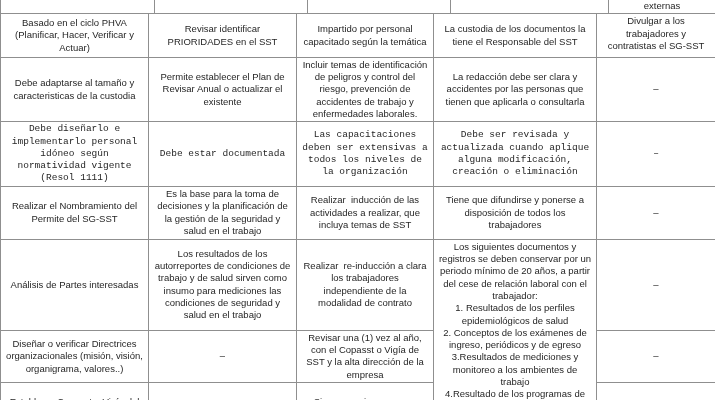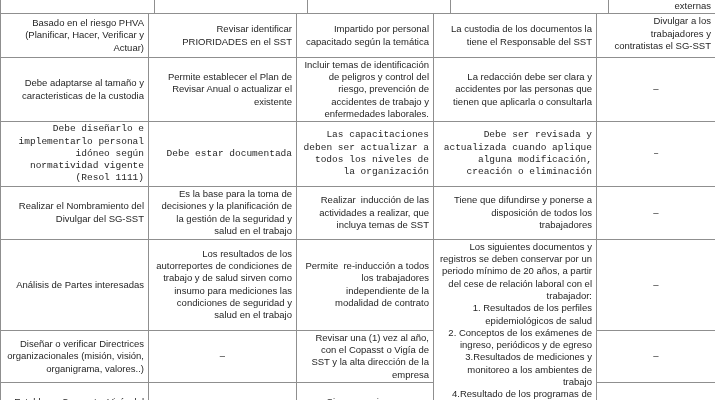--- a/index.html
+++ b/index.html
@@ -16,21 +16,21 @@
     font-family:"Liberation Sans",sans-serif;
     font-size:9.5px;
     line-height:12.3px;
     color:var(--text);
   }
   table{border-collapse:collapse;table-layout:fixed;}
   td{
     border:1px solid var(--border);
     padding:1px 4px;
     vertical-align:middle;
-    text-align:right;
+    text-align:center;
     white-space:pre-wrap;
     word-wrap:break-word;
     overflow:hidden;
   }
   
   #strip{width:715px;}
   #strip td{border-top:none;height:11px;vertical-align:bottom;padding:0 4px 1px 4px;}
   
   #main{width:715px;}
   #main tr.first td{border-top:none;}
@@ -67,55 +67,55 @@
     <colgroup>
       <col style="width:148px">
         <col style="width:148px">
         <col style="width:137px">
       <col style="width:163px">
         <col style="width:119px">
     </colgroup>
 
     <tbody>
         <tr class="first r1">
-      <td>Basado en el riesgo PHVA (Planificar, Hacer, Verificar y Actuar)</td>
+      <td>Basado en el ciclo PHVA (Planificar, Hacer, Verificar y Actuar)</td>
       <td>Revisar identificar PRIORIDADES en el SST</td>
       <td>Impartido por personal capacitado según la temática</td>
       <td>La custodia de los documentos la tiene el Responsable del SST</td>
       <td class="top">Divulgar a los trabajadores y contratistas el SG-SST</td>
     </tr>
 
     <tr class="r2">
       <td>Debe adaptarse al tamaño y caracteristicas de la custodia</td>
       <td>Permite establecer el Plan de Revisar Anual o actualizar el existente</td>
       <td>Incluir temas de identificación de peligros y control del riesgo, prevención de accidentes de trabajo y enfermedades laborales.</td>
       <td>La redacción debe ser clara y accidentes por las personas que tienen que aplicarla o consultarla</td>
       <td class="c">–</td>
     </tr>
 
     <tr class="r3">
       <td>Debe diseñarlo e implementarlo personal idóneo según normatividad vigente (Resol 1111)</td>
       <td>Debe estar documentada</td>
-      <td>Las capacitaciones deben ser actualizar a todos los niveles de la organización</td>
+      <td>Las capacitaciones deben ser extensivas a todos los niveles de la organización</td>
       <td>Debe ser revisada y actualizada cuando aplique alguna modificación, creación o eliminación</td>
       <td class="c">–</td>
     </tr>
 
     <tr class="r4">
-      <td>Realizar el Nombramiento del Divulgar del SG-SST</td>
+      <td>Realizar el Nombramiento del Permite del SG-SST</td>
       <td>Es la base para la toma de decisiones y la planificación de la gestión de la seguridad y salud en el trabajo</td>
       <td>Realizar  inducción de las actividades a realizar, que incluya temas de SST</td>
       <td>Tiene que difundirse y ponerse a disposición de todos los trabajadores</td>
       <td class="c">–</td>
     </tr>
 
     <tr class="r5">
       <td>Análisis de Partes interesadas</td>
       <td>Los resultados de los autorreportes de condiciones de trabajo y de salud sirven como insumo para mediciones las condiciones de seguridad y salud en el trabajo</td>
-      <td>Permite  re-inducción a todos los trabajadores independiente de la modalidad de contrato</td>
+      <td>Realizar  re-inducción a clara los trabajadores independiente de la modalidad de contrato</td>
       <td class="top" rowspan="3">Los siguientes documentos y registros se deben conservar por un periodo mínimo de 20 años, a partir del cese de relación laboral con el trabajador:
 1. Resultados de los perfiles epidemiológicos de salud
 2. Conceptos de los exámenes de ingreso, periódicos y de egreso
 3.Resultados de mediciones y monitoreo a los ambientes de trabajo
 4.Resultado de los programas de vigilancia y control de los peligros y</td>
       <td class="c">–</td>
     </tr>
 
     <tr class="r6">
       <td>Diseñar o verificar Directrices organizacionales (misión, visión, organigrama, valores..)</td>

